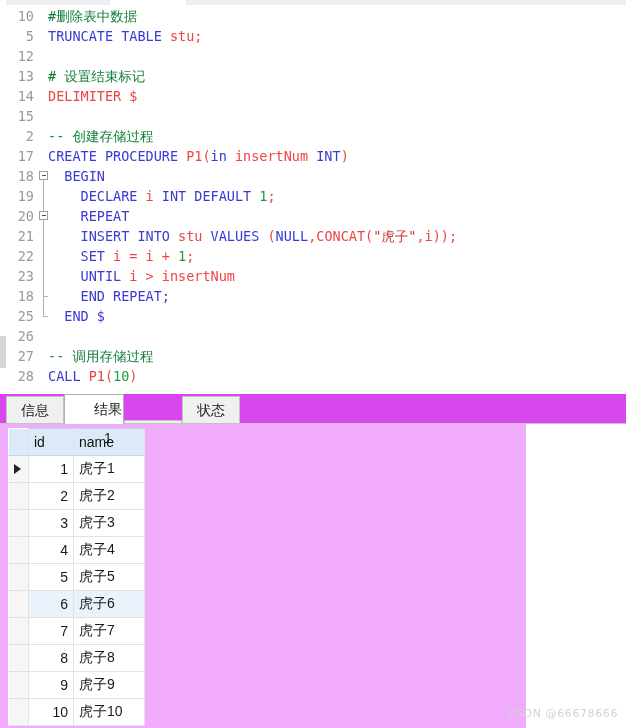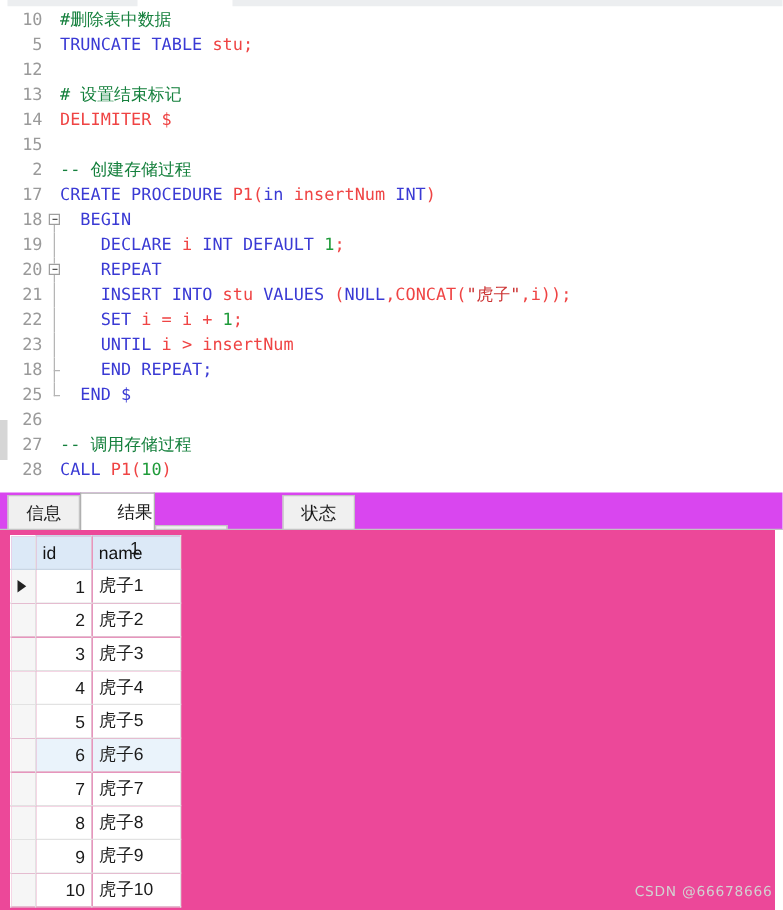--- a/index.html
+++ b/index.html
@@ -165,22 +165,22 @@
     line-height: 29px;
     border-color: #b0b0b0;
     z-index: 3;
     padding-left: 28px;
   }
 
   
   #results {
     position: absolute;
     left: 0; top: 424px;
-    width: 620px; height: 304px;
-    background: #ec4899;
+    width: 526px; height: 304px;
+    background: #f0abfc;
     font-size: 14px;
     color: #1a1a1a;
   }
   .grid {
     position: absolute;
     left: 8px; top: 4px;
     border-collapse: collapse;
     table-layout: fixed;
   }
   .grid th, .grid td {
@@ -272,21 +272,21 @@
       <div class="code-line"><span class="ln">27</span><span class="fold-col"></span><span class="code-text"><span class="cmt">-- 调用存储过程</span></span></div>
       <div class="code-line"><span class="ln">28</span><span class="fold-col"></span><span class="code-text"><span class="kw">CALL </span><span class="ident">P1(</span><span class="num">10</span><span class="ident">)</span></span></div>
     </div>
 </div>
 
 <div id="tabbar">
   <div id="tabs-host">
       <div class="tab" style="left: 6px; width: 58px;"><span>信息</span></div>
       <div class="tab active" style="left: 64px; width: 60px;"><span>结果1</span></div>
       <div class="tab" style="left: 124px; width: 58px; margin-top: 24px;"><span>概况</span></div>
-      <div class="tab" style="left: 182px; width: 58px; margin-left: 44px;"><span>状态</span></div>
+      <div class="tab" style="left: 182px; width: 58px;"><span>状态</span></div>
     </div>
   <div id="tabbar-underline"></div>
 </div>
 
 <div id="results">
   <table class="grid">
     <thead>
       <tr>
         <th class="col-marker"></th>
         <th class="col-id">id</th>

